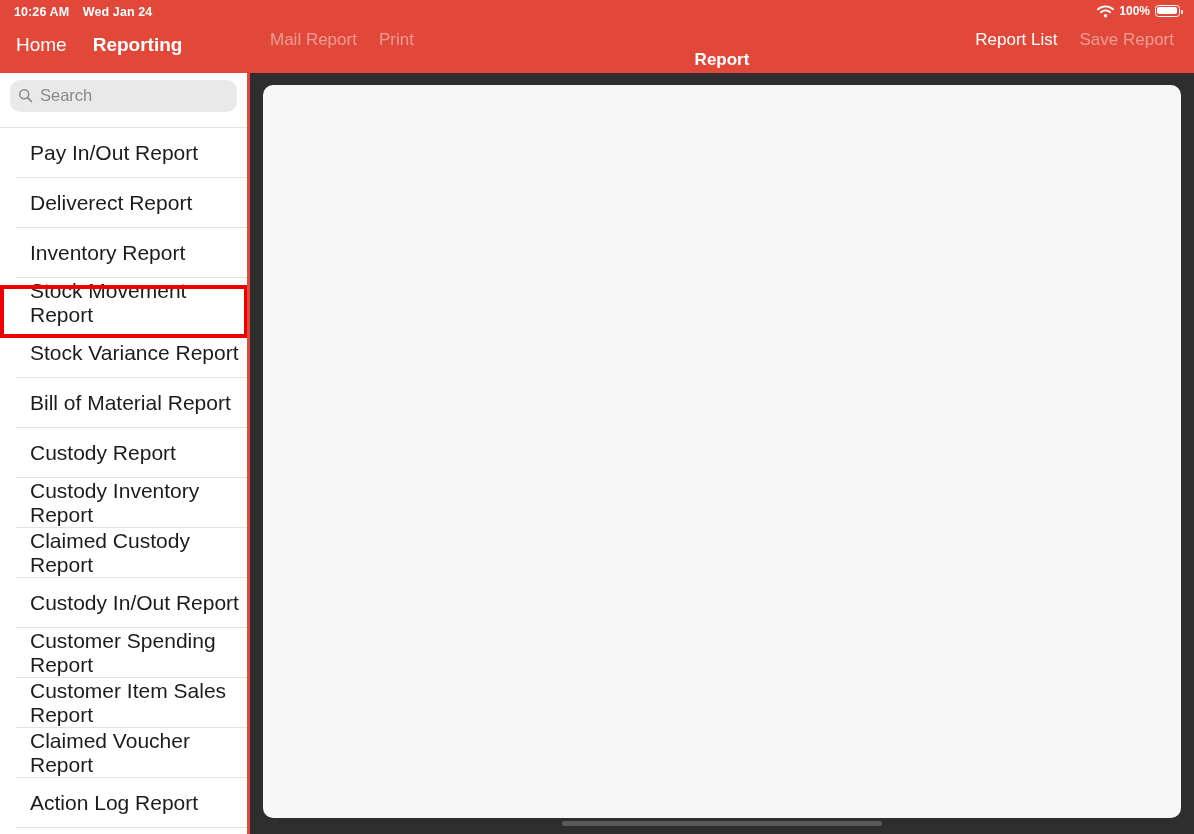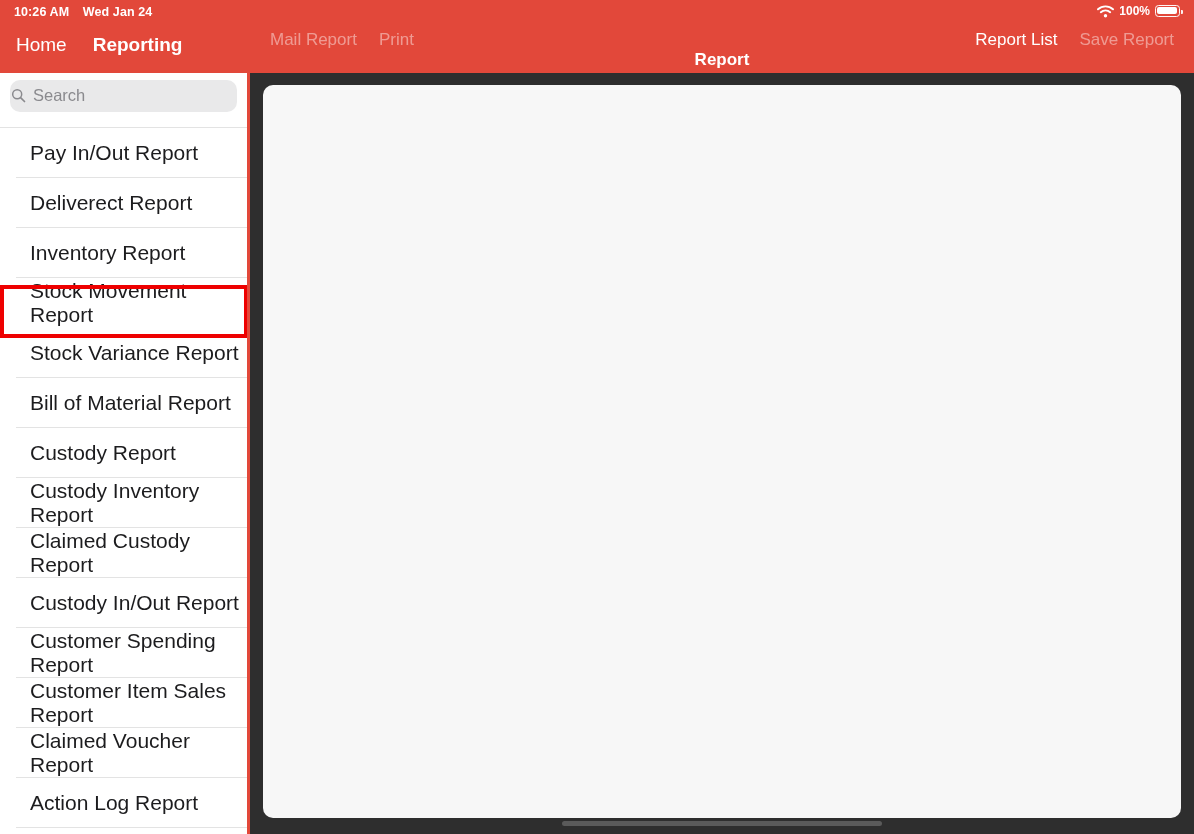--- a/index.html
+++ b/index.html
@@ -39,21 +39,21 @@
 
   .search-wrap {
     height:45px; background:#ffffff;
     display:flex; align-items:center;
     padding:0 10px;
   }
   .search-box {
     flex:1; height:32px; border-radius:10px;
     background:#e9e9ea;
     display:flex; align-items:center;
-    padding:0 1px; gap:7px;
+    padding:0 8px; gap:7px;
   }
   .search-icon { width:15px; height:15px; flex:none; display:block; }
   .search-placeholder { color:#8a8a8e; font-size:16.5px; }
 
   .list-scroll {
     position:absolute; left:0; top:118px;
     width:247px; height:716px;
     overflow:hidden;
     background:#ffffff;
   }

